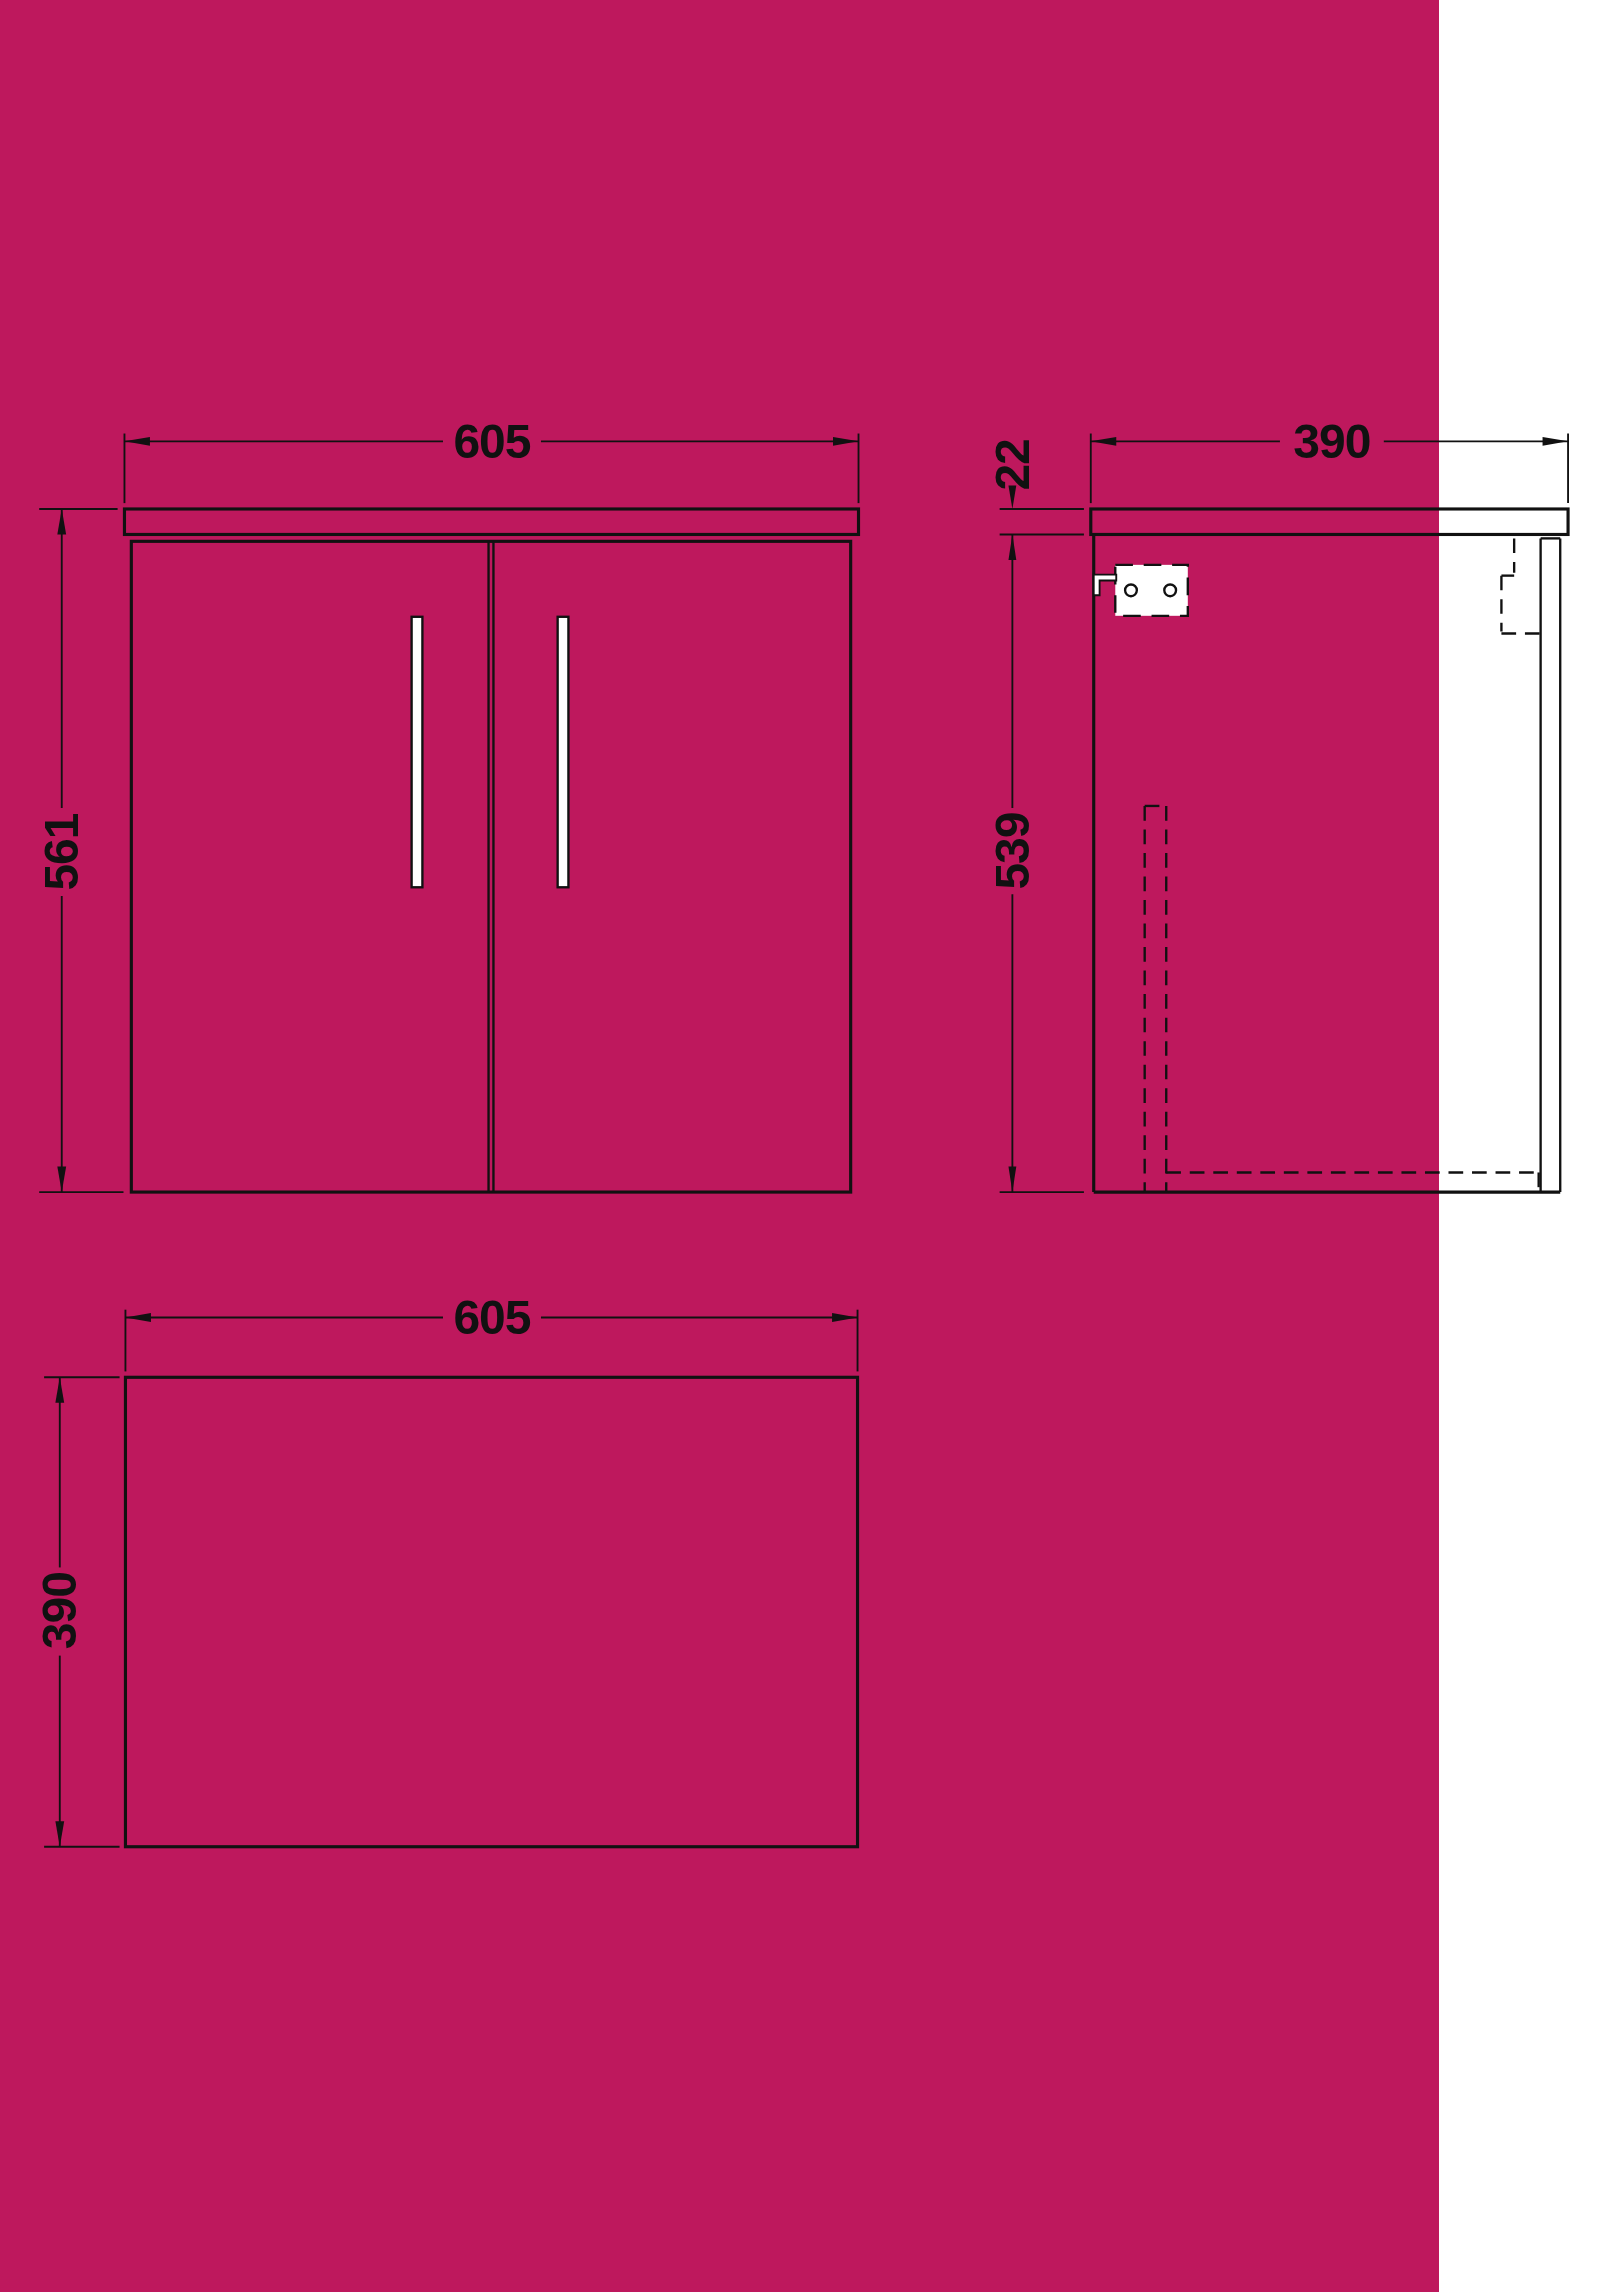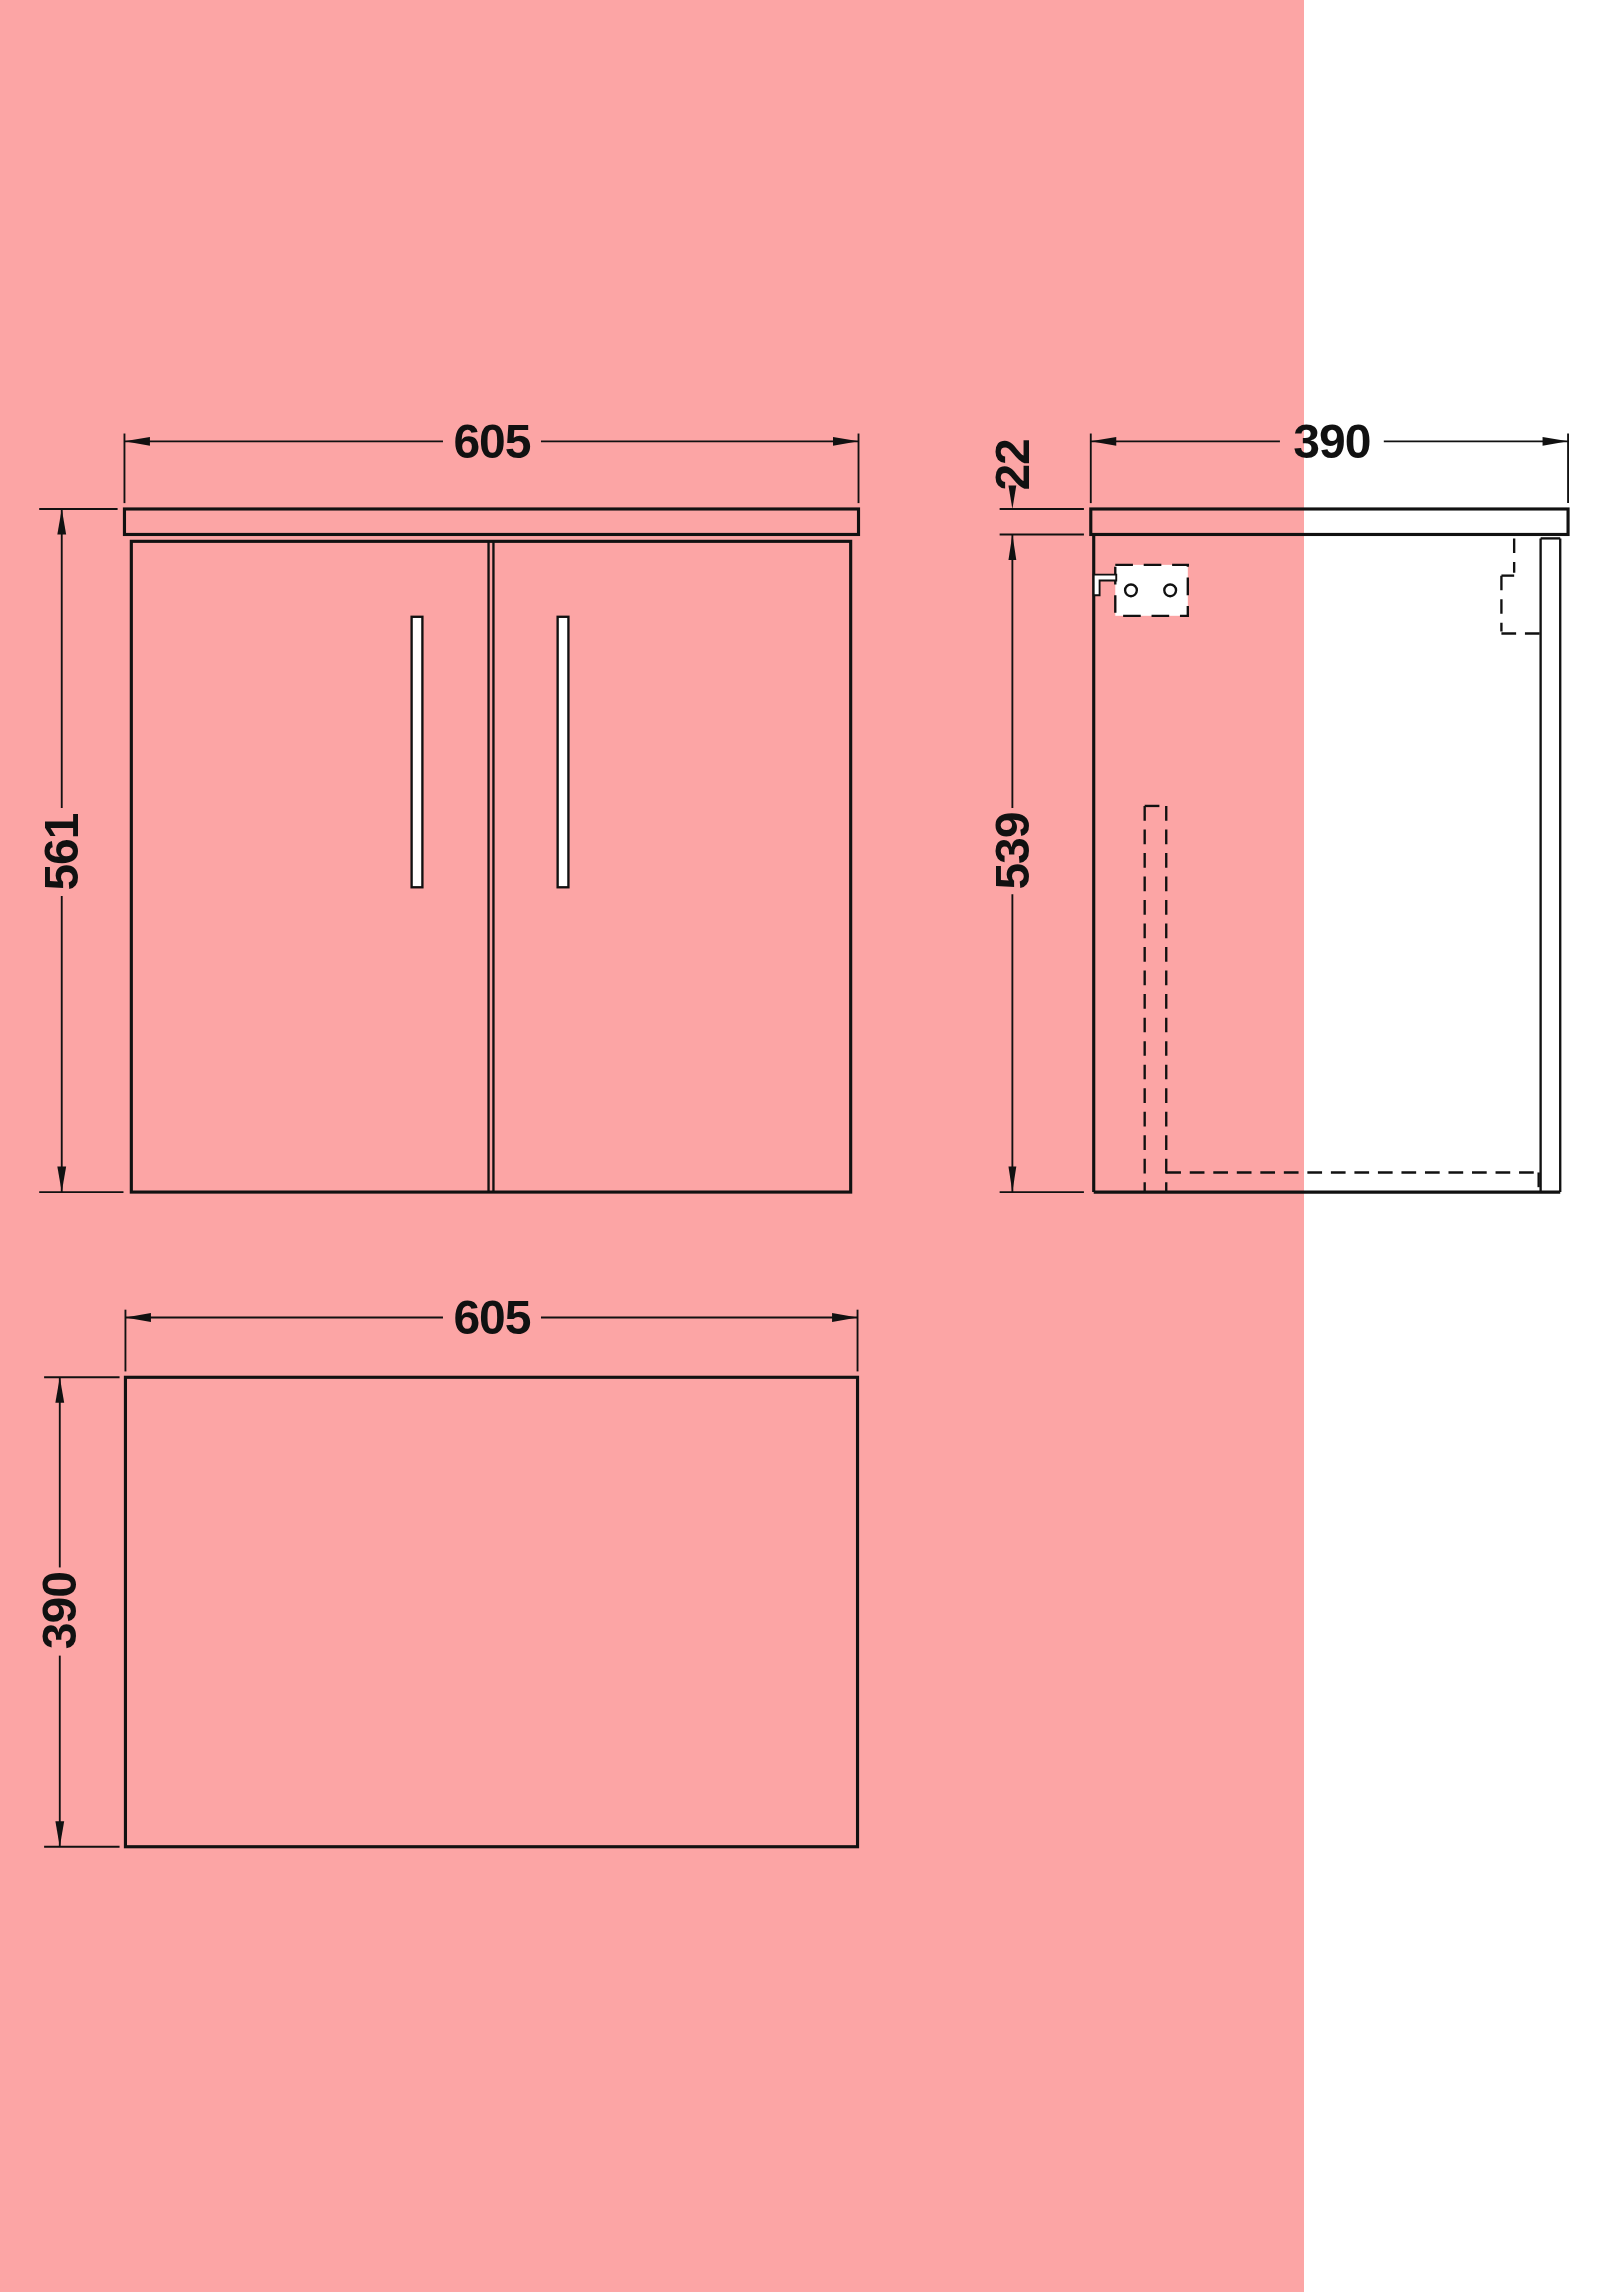--- a/index.html
+++ b/index.html
@@ -5,23 +5,23 @@
   html, body {
     margin: 0;
     padding: 0;
     background: #ffffff;
     width: 1620px;
     height: 2293px;
     overflow: hidden;
   }
   .sheet {
     position: relative;
-    width: 1304px;
+    width: 1439px;
     height: 2293px;
-    background: #fca5a5;
+    background: #be185d;
   }
   svg {
     display: block;
   }
   .dim-text {
     font-family: "Liberation Sans", sans-serif;
     font-weight: 700;
     font-size: 49px;
     letter-spacing: -1px;
     fill: #111111;

